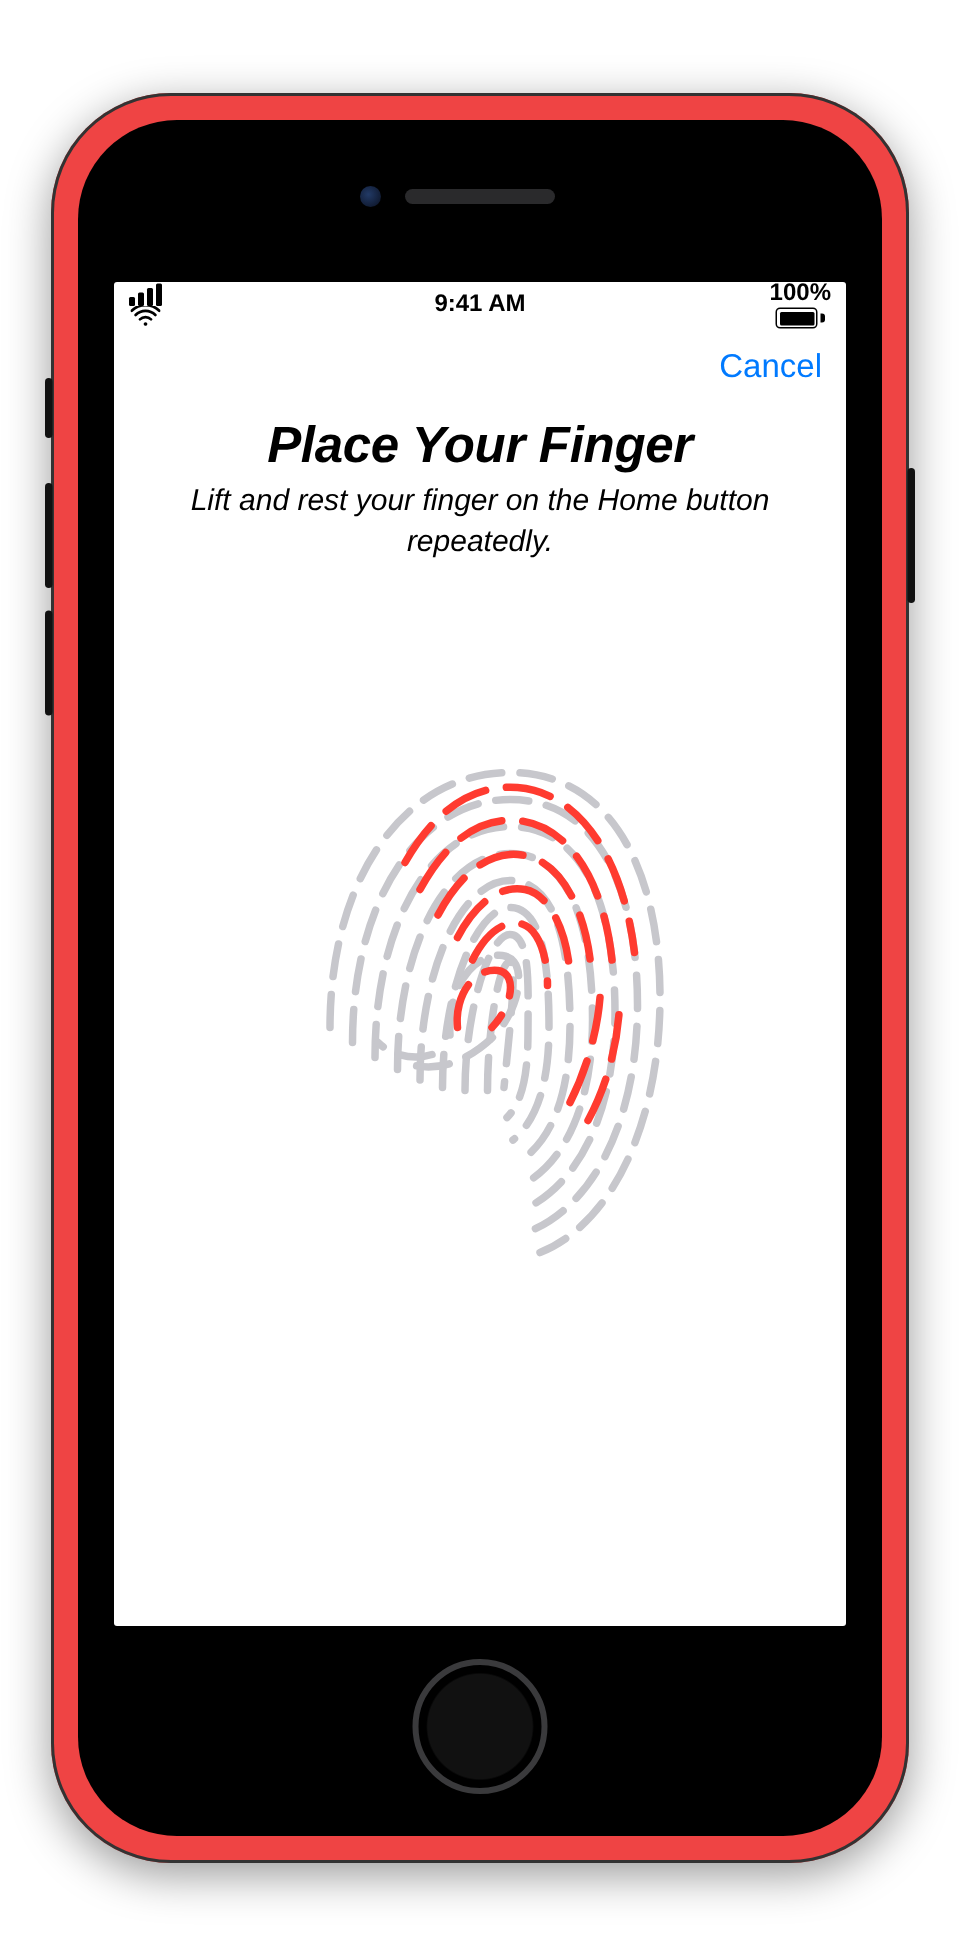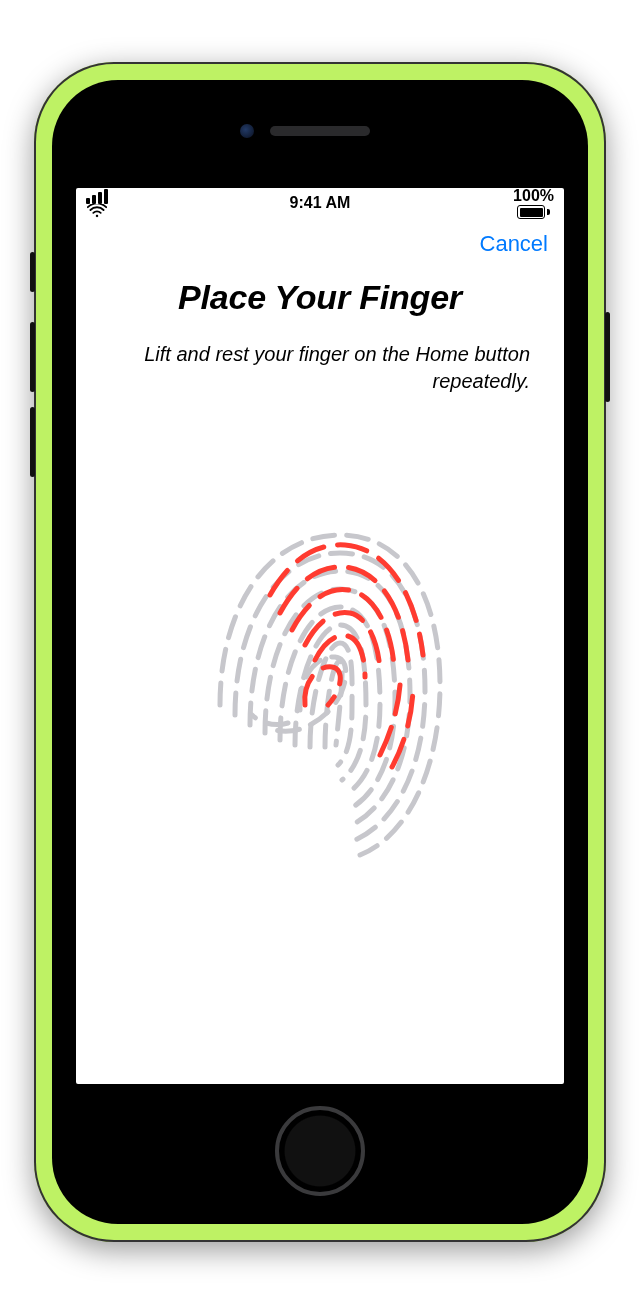--- a/index.html
+++ b/index.html
@@ -8,21 +8,21 @@
     height: 1304px;
     background: #fff;
     font-family: -apple-system, "Helvetica Neue", Helvetica, Arial, sans-serif;
     display: flex;
     align-items: center;
     justify-content: center;
   }
   .device-frame {
     width: 572px;
     height: 1180px;
-    background: #bef264;
+    background: #ef4444;
     border-radius: 80px;
     padding: 18px;
     box-shadow: 0 0 0 2px #333 inset, 0 8px 30px rgba(0,0,0,0.4);
     position: relative;
   }
   .device-inner {
     width: 100%;
     height: 100%;
     background: #000;
     border-radius: 66px;
@@ -125,24 +125,24 @@
     font-style: italic;
   }
   .title {
     font-size: 34px;
     font-weight: 700;
     color: #000;
     text-align: center;
     letter-spacing: -0.2px;
   }
   .subtitle {
-    margin-top: 24px;
+    margin-top: 4px;
     font-size: 20px;
     color: #000;
-    text-align: right;
+    text-align: center;
     line-height: 1.35;
     font-weight: 400;
     max-width: 420px;
   }
   .fingerprint-wrap {
     margin-top: 110px;
     width: 280px;
     height: 360px;
     display: flex;
     align-items: center;

